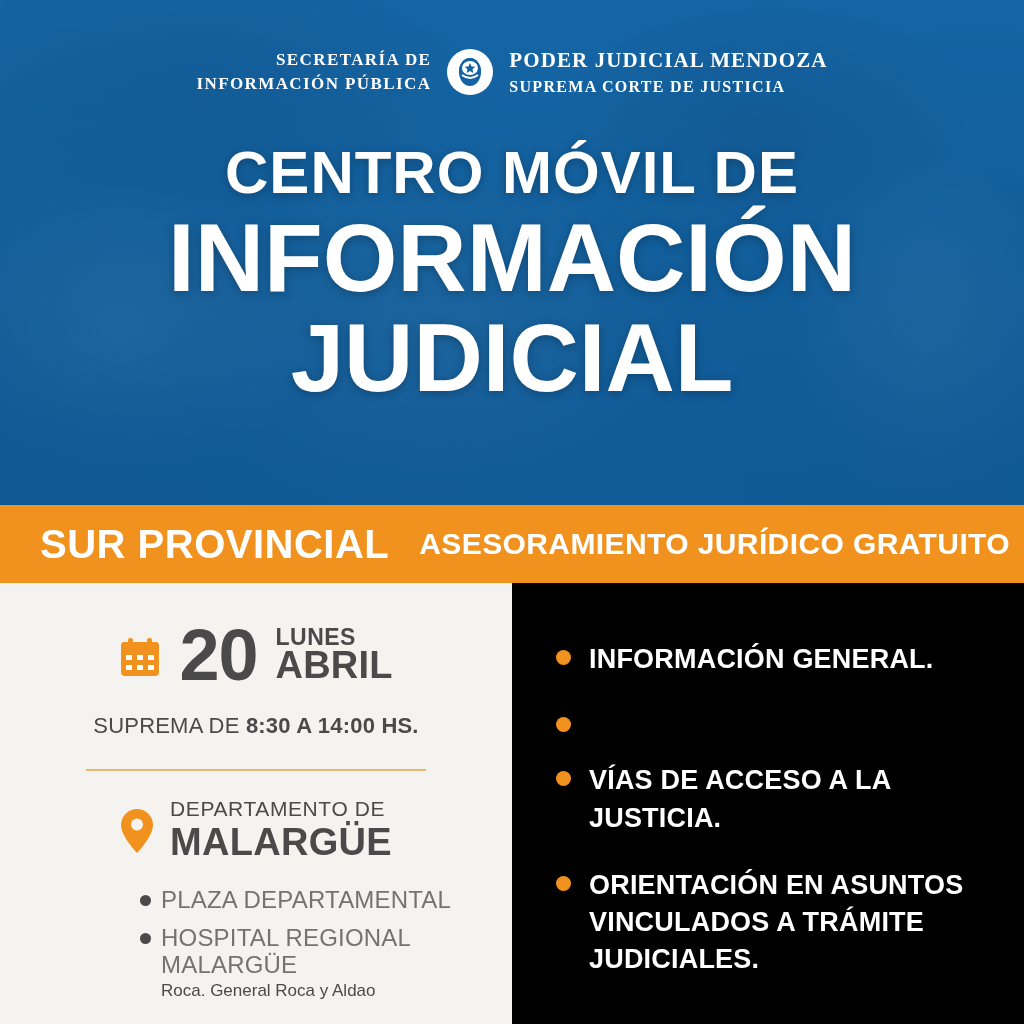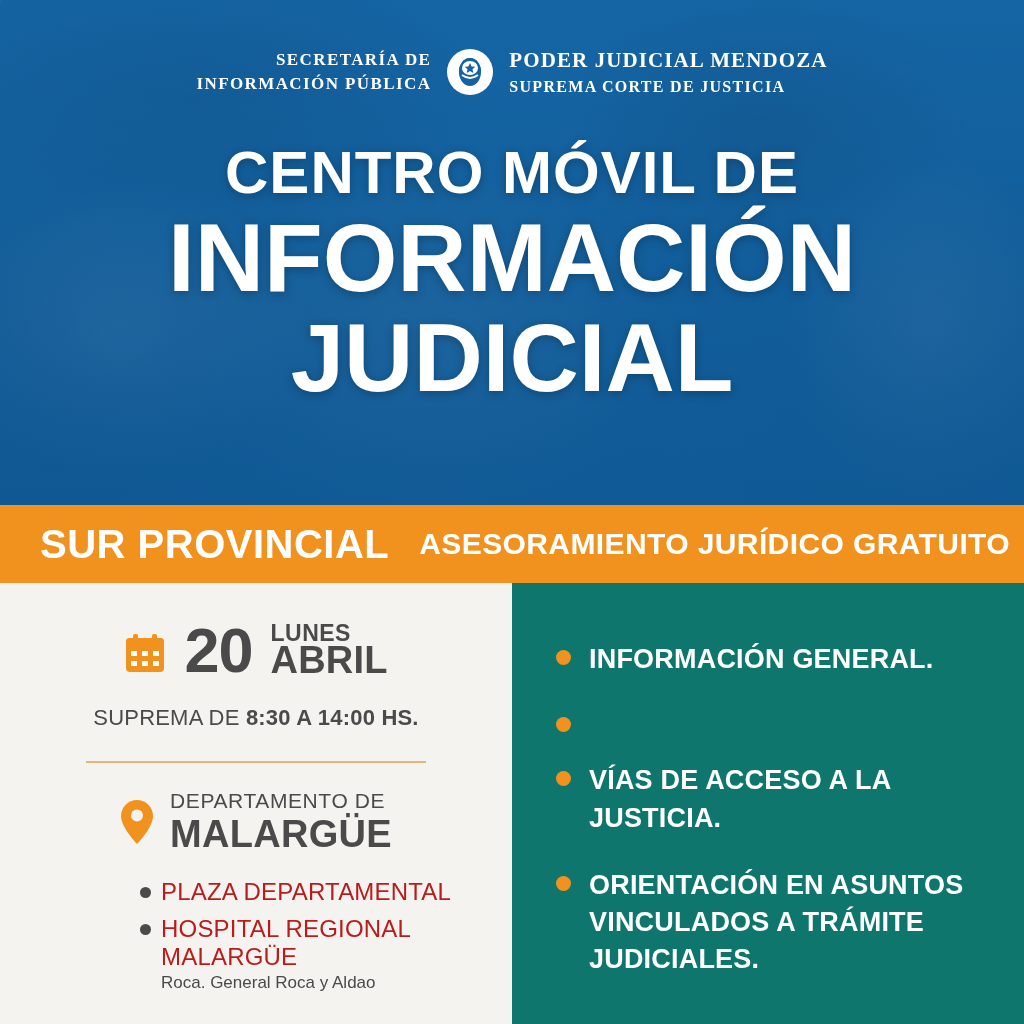--- a/index.html
+++ b/index.html
@@ -144,34 +144,34 @@
     width: 1024px;
     height: 441px;
   }
   .left {
     width: 512px;
     background: #f5f3f0;
     padding: 38px 40px 0 40px;
   }
   .right {
     width: 512px;
-    background: #0f766e;
+    background: #000000;
     padding: 58px 34px 0 44px;
   }
 
   
   .date-row {
     display: flex;
     align-items: center;
     justify-content: center;
     gap: 18px;
   }
   .cal-icon { width: 42px; height: 42px; flex: 0 0 auto; margin-top: 4px; }
   .day {
-    font-size: 63px;
+    font-size: 72px;
     font-weight: bold;
     color: #4a4a4a;
     line-height: .95;
     letter-spacing: -1px;
   }
   .dm { line-height: 1.02; }
   .dm .weekday {
     font-size: 23px;
     font-weight: bold;
     color: #4a4a4a;
@@ -237,21 +237,21 @@
   }
   .place .dot {
     width: 11px; height: 11px;
     border-radius: 50%;
     background: #4a4a4a;
     margin-top: 9px;
     flex: 0 0 auto;
   }
   .place .pname {
     font-size: 24px;
-    color: #b91c1c;
+    color: #737373;
     letter-spacing: .2px;
     line-height: 1.15;
   }
   .place .paddr {
     font-size: 17px;
     color: #4a4a4a;
     margin-top: 2px;
   }
 
   

